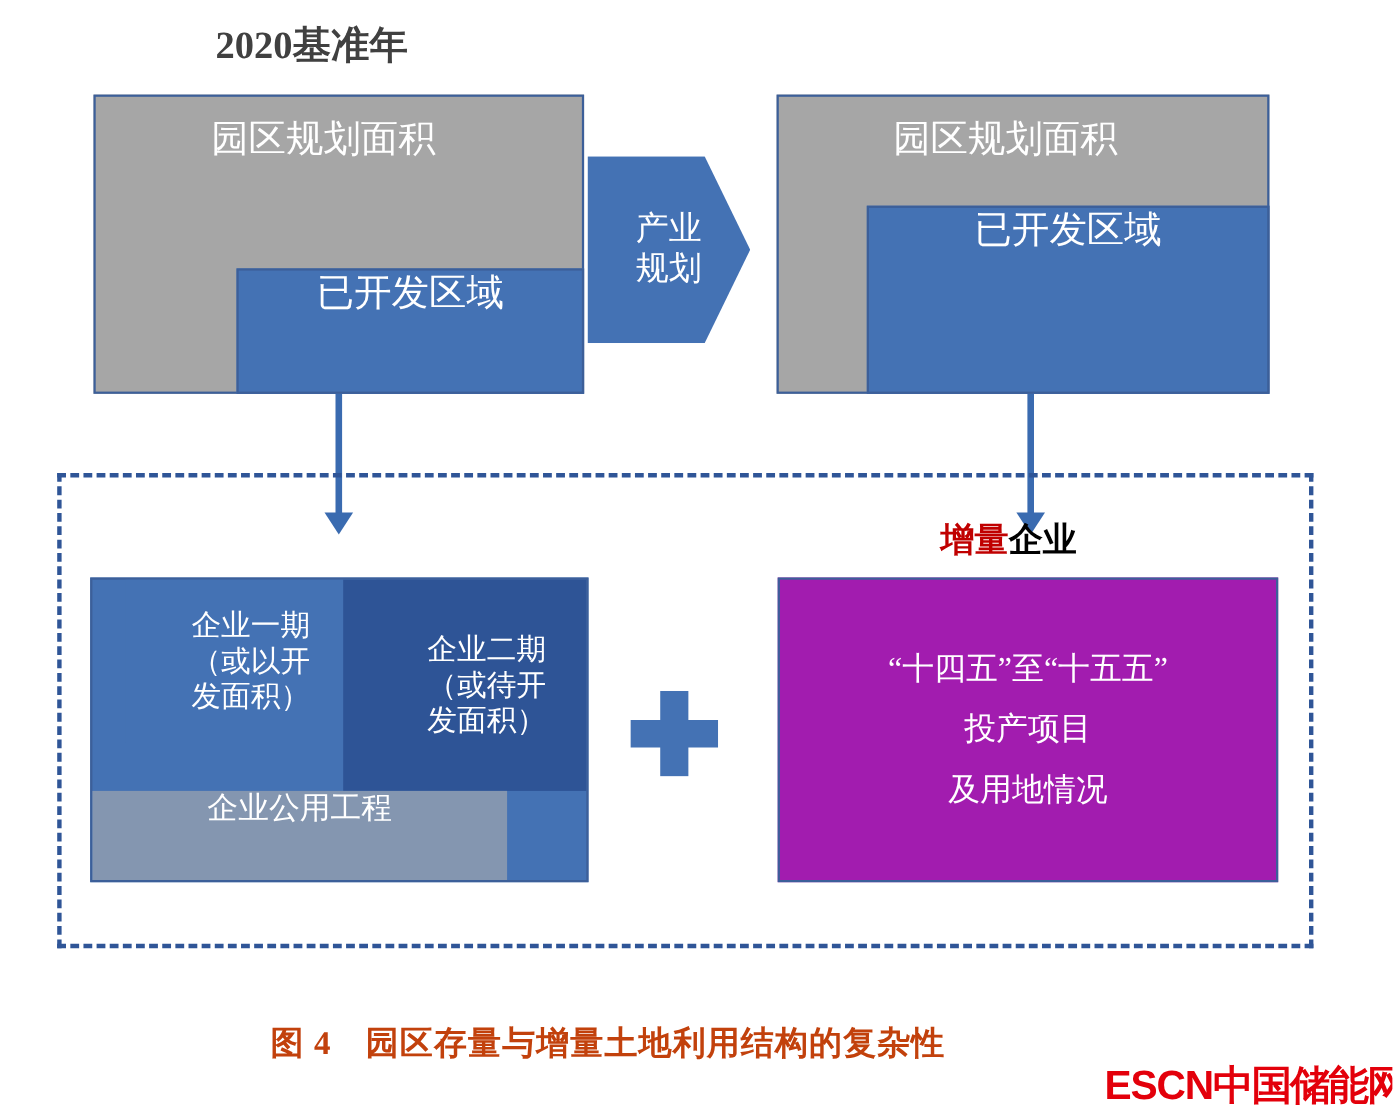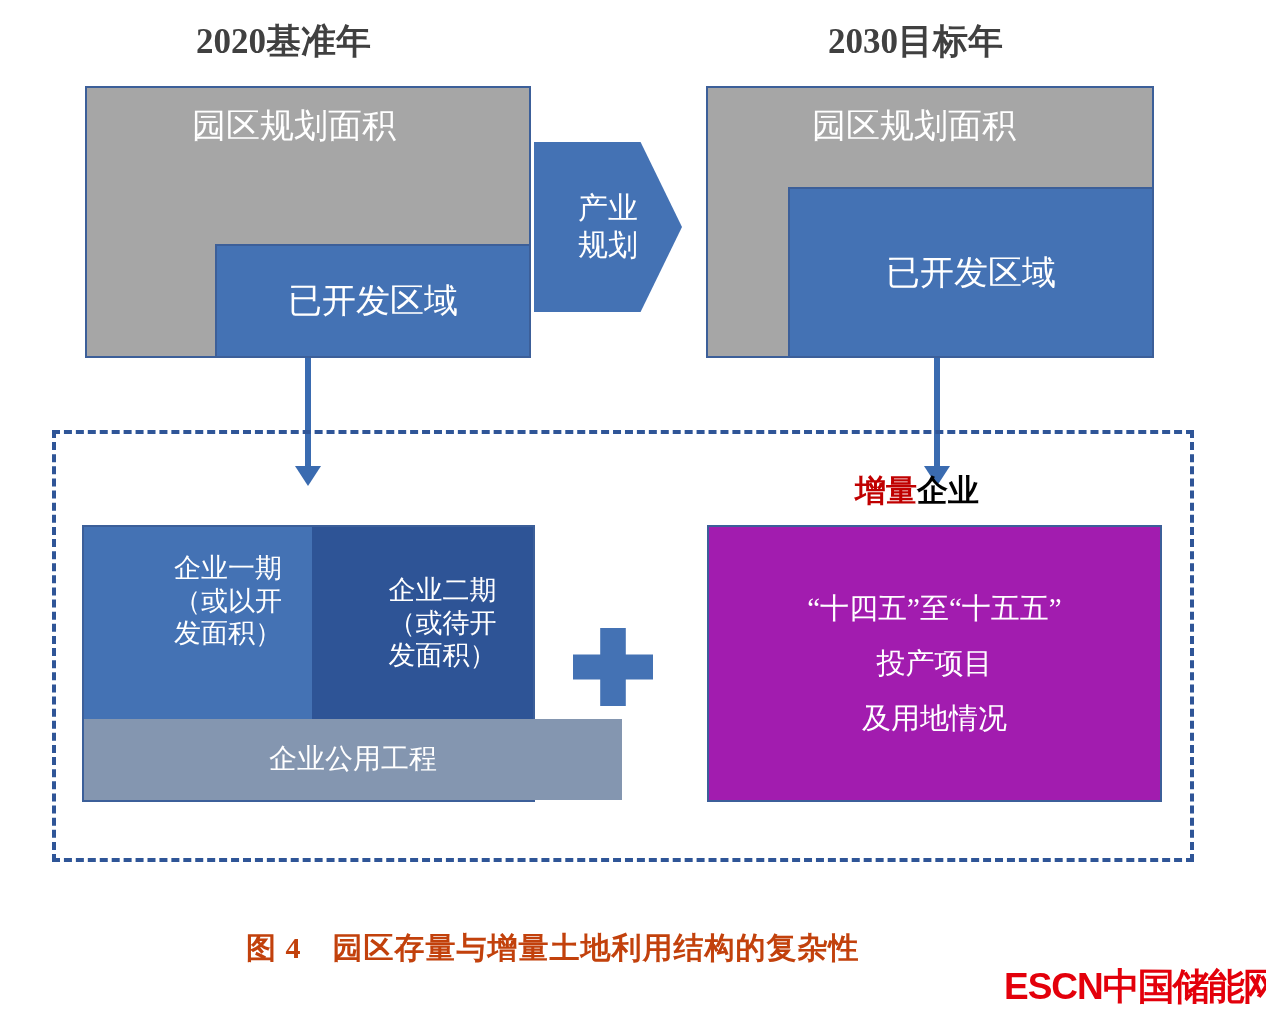--- a/index.html
+++ b/index.html
@@ -15,21 +15,20 @@
     width: 1266px;
     height: 1017px;
     background: #ffffff;
     overflow: hidden;
   }
 
   
   .abs { position: absolute; }
   .center-text {
     display: flex;
-    align-items: center;
     justify-content: center;
     text-align: center;
     line-height: 1.22;
     font-family: Liberation Serif, serif;
   }
 
   
   .year-title {
     font-family: "Liberation Serif", "DejaVu Serif", serif;
     font-weight: bold;
@@ -160,21 +159,20 @@
   }
   .logo .cn { letter-spacing: -2px; }
 </style>
 </head>
 <body>
 
 <div id="canvas">
 
   <div class="abs year-title" style="left:196px; top:18px;">2020基准年</div>
 
-  <div class="abs year-title" style="left:828px; top:18px;">2030目标年</div>
 
   <div class="abs plan-area-box" style="left:85px; top:86px; width:446px; height:272px;"></div>
   <div class="abs plan-area-label" style="left:192px; top:103px;">园区规划面积</div>
 
   <div class="abs developed-box center-text" style="left:215px; top:244px; width:316px; height:114px;">已开发区域</div>
 
   <div class="abs chevron center-text" style="left:534px; top:142px; width:148px; height:170px;">
     <span>产业</span>
     <span>规划</span>
   </div>
@@ -200,21 +198,21 @@
       <span>（或以开</span>
       <span>发面积）</span>
     </div>
 
     <div class="abs phase-cell phase-two center-text" style="left:228px; top:0px; width:221px; height:192px;padding-left:40px;">
       <span>企业二期</span>
       <span>（或待开</span>
       <span>发面积）</span>
     </div>
 
-    <div class="abs utility-band center-text" style="left:0px; top:192px; width:538px; height:81px;">企业公用工程</div>
+    <div class="abs utility-band center-text" style="left:0px; top:192px; width:377px; height:81px;">企业公用工程</div>
   </div>
 
   <div class="abs plus-shape" style="left:573px; top:628px; width:80px; height:78px;"></div>
   <div class="abs" style="left:573px; top:628px; width:80px; height:78px; opacity:0;
        font-size:1px; overflow:hidden;">+</div>
 
   <div class="abs group-caption" style="left:855px; top:470px;">
     <span class="hl">增量</span><span>企业</span>
   </div>
 

